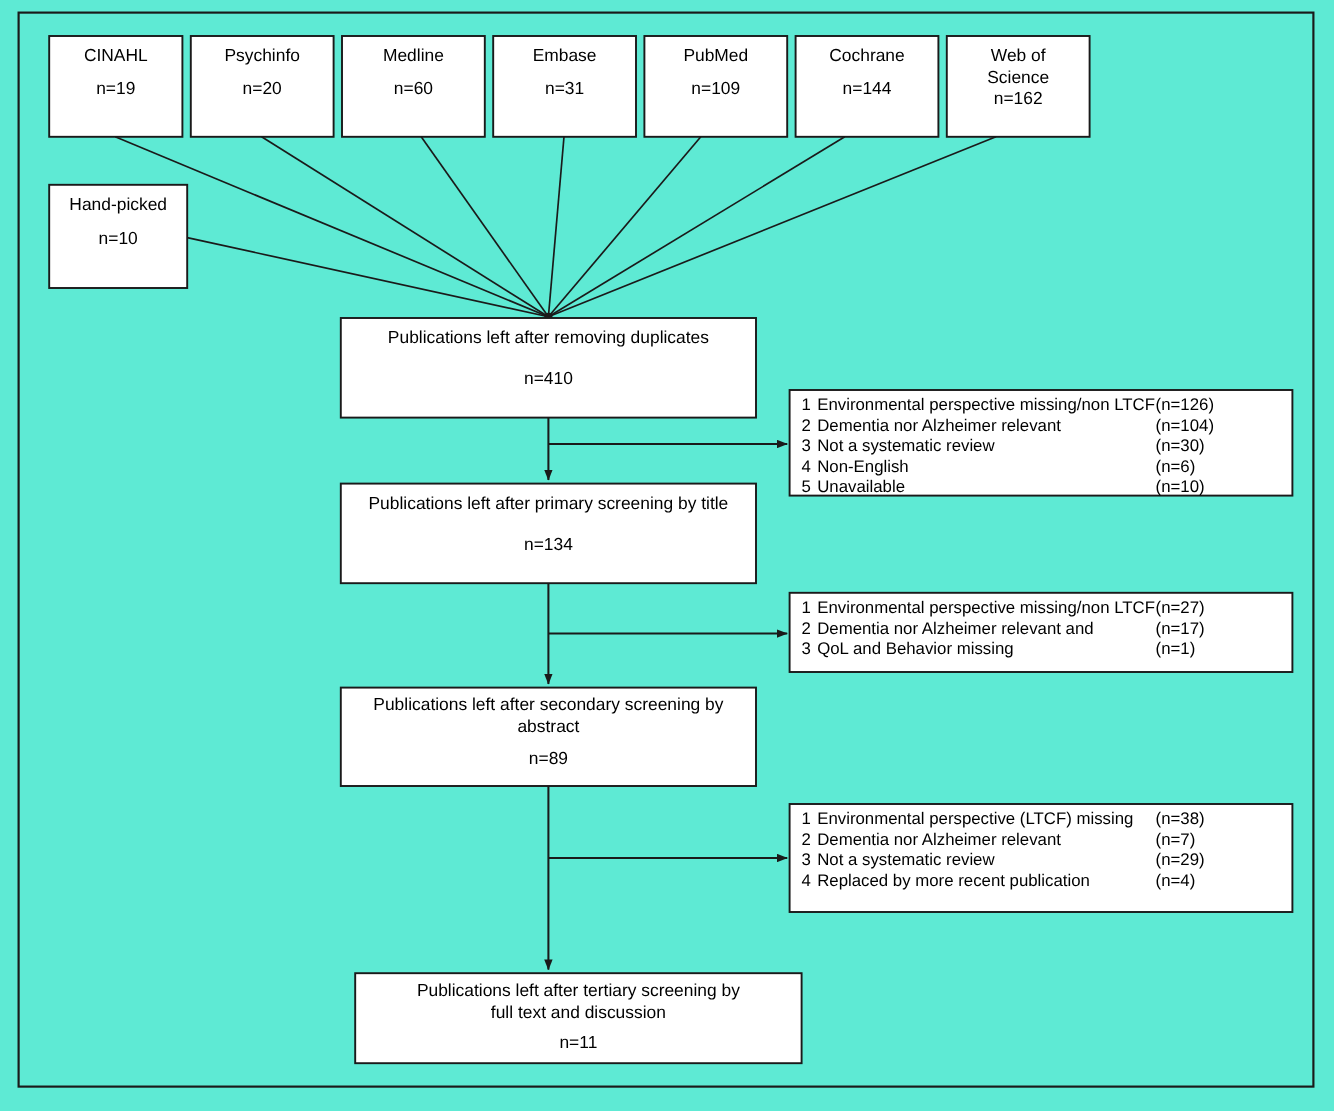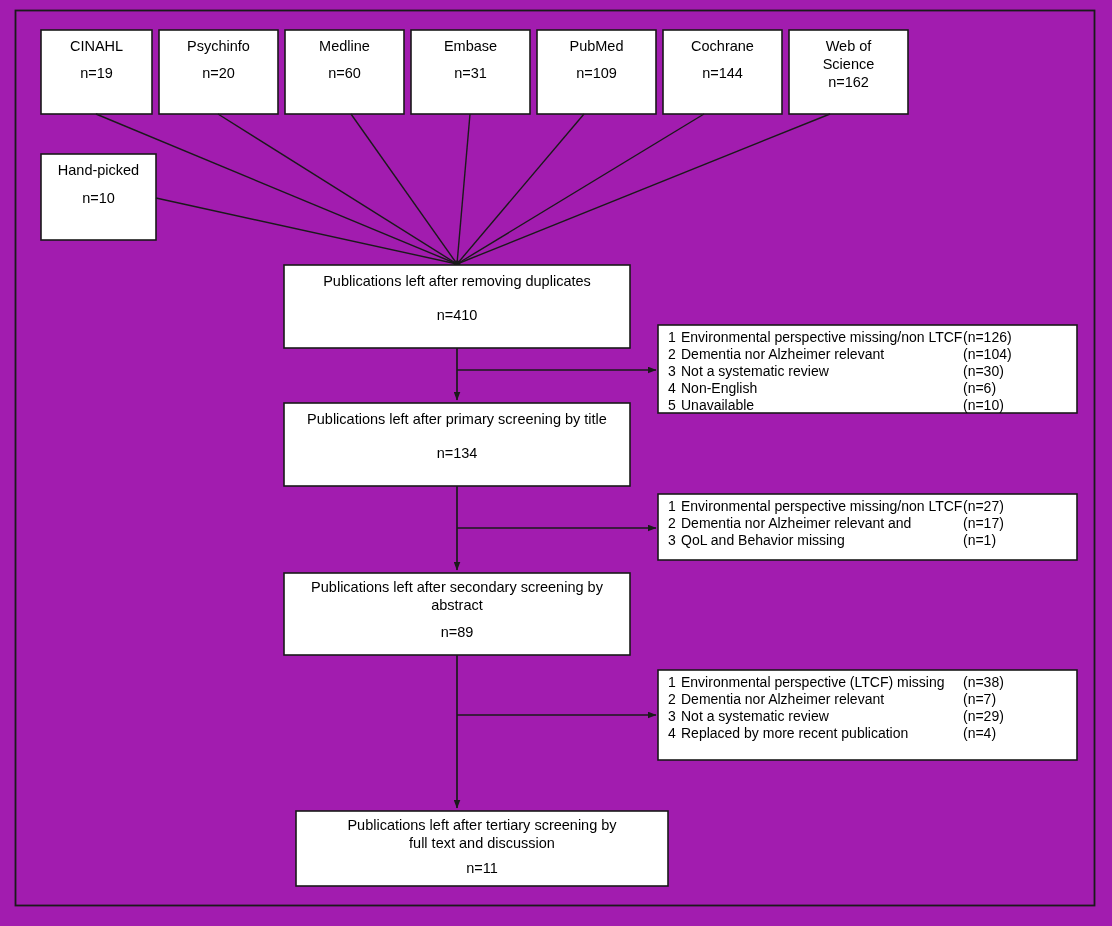--- a/index.html
+++ b/index.html
@@ -11,21 +11,21 @@
   body {
     font-family: "Liberation Sans", sans-serif;
     width: 1112px;
     height: 926px;
     overflow: hidden;
   }
   #page {
     position: relative;
     width: 1112px;
     height: 926px;
-    background: #a21caf;
+    background: #5eead4;
   }
   svg#flow {
     display: block;
     width: 1112px;
     height: 926px;
   }
   .box-rect {
     fill: #ffffff;
     stroke: #1a1a1a;
     stroke-width: 1.6;

